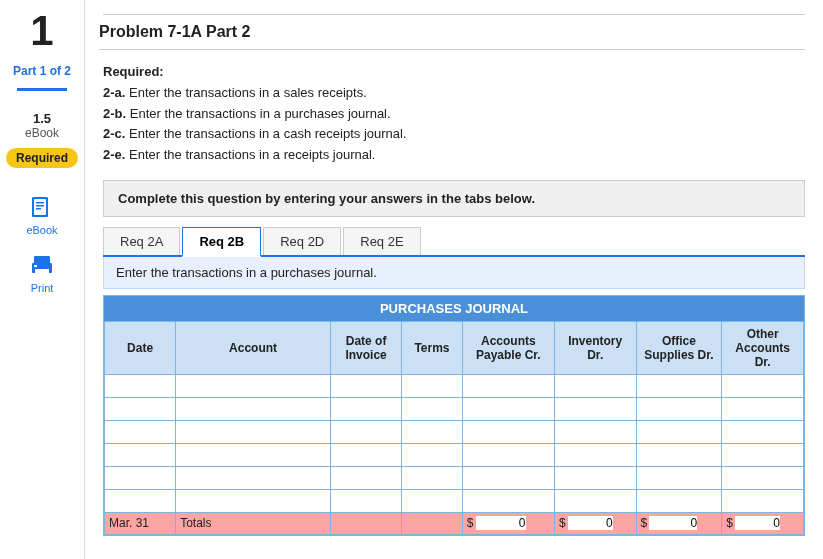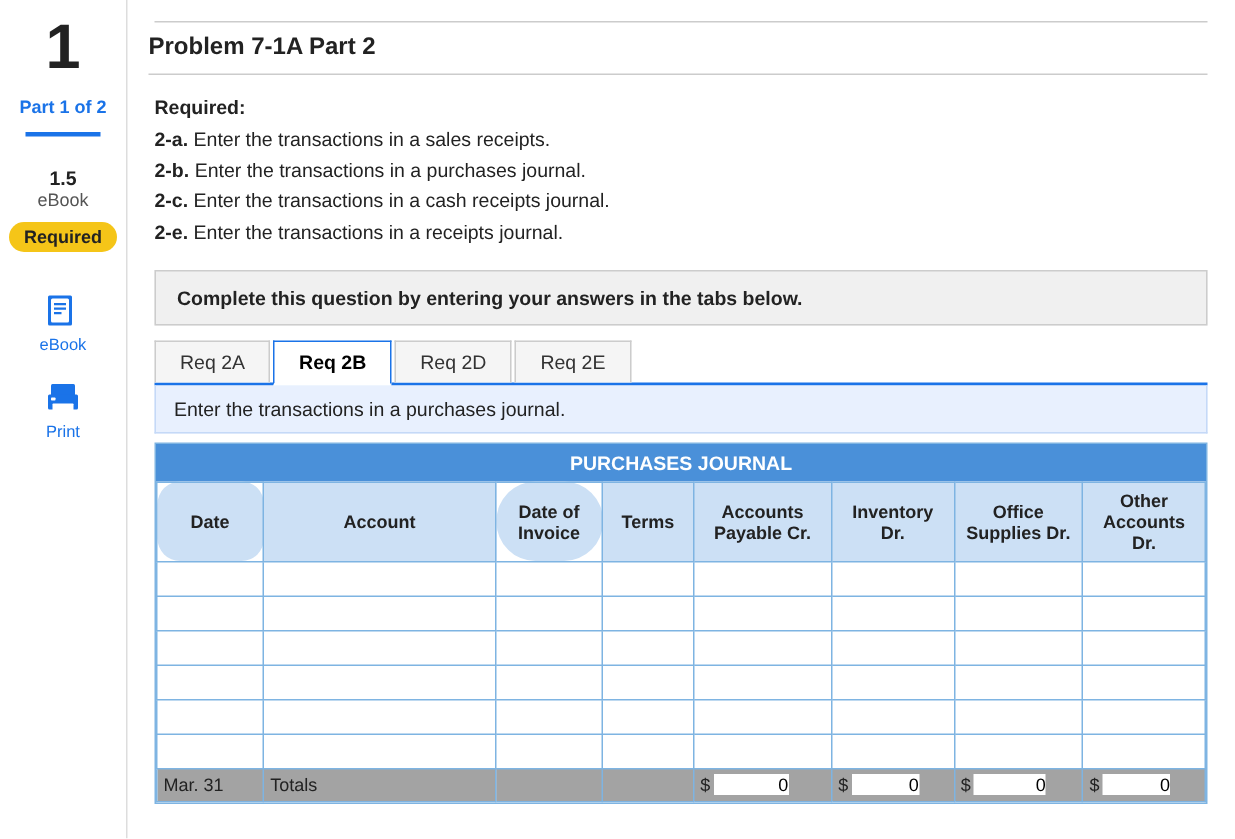--- a/index.html
+++ b/index.html
@@ -170,21 +170,21 @@
       font-size: 12px;
     }
     .journal-table td {
       border: 1px solid #7eb4e2;
       padding: 4px 4px;
       height: 22px;
       font-size: 12px;
     }
 
     .total-row td {
-      background: #a3a3a3;
+      background: #fca5a5;
       font-size: 12px;
     }
   </style>
 </head>
 <body>
 
 <div class="sidebar">
   <div class="sidebar-number">1</div>
   <div class="sidebar-part">Part 1 of 2</div>
   <div class="sidebar-part-bar"></div>
@@ -237,23 +237,23 @@
     <div class="tab">Req 2E</div>
   </div>
 
   <div class="tab-content-label">Enter the transactions in a purchases journal.</div>
 
   <div class="journal-container">
     <div class="journal-title">PURCHASES JOURNAL</div>
     <table class="journal-table">
       <thead>
         <tr>
-          <th style="width:68px;border-radius:15px;">Date</th>
+          <th style="width:68px;">Date</th>
           <th style="width:148px;">Account</th>
-          <th style="width:68px;border-radius:26px;">Date of<br>Invoice</th>
+          <th style="width:68px;">Date of<br>Invoice</th>
           <th style="width:58px;">Terms</th>
           <th style="width:88px;">Accounts<br>Payable Cr.</th>
           <th style="width:78px;">Inventory Dr.</th>
           <th style="width:82px;">Office<br>Supplies Dr.</th>
           <th style="width:78px;">Other<br>Accounts Dr.</th>
         </tr>
       </thead>
       <tbody>
         <tr>
           <td><input type="text" style="width: 100%; border: none; outline: none; font-size: 12px;"></td>

